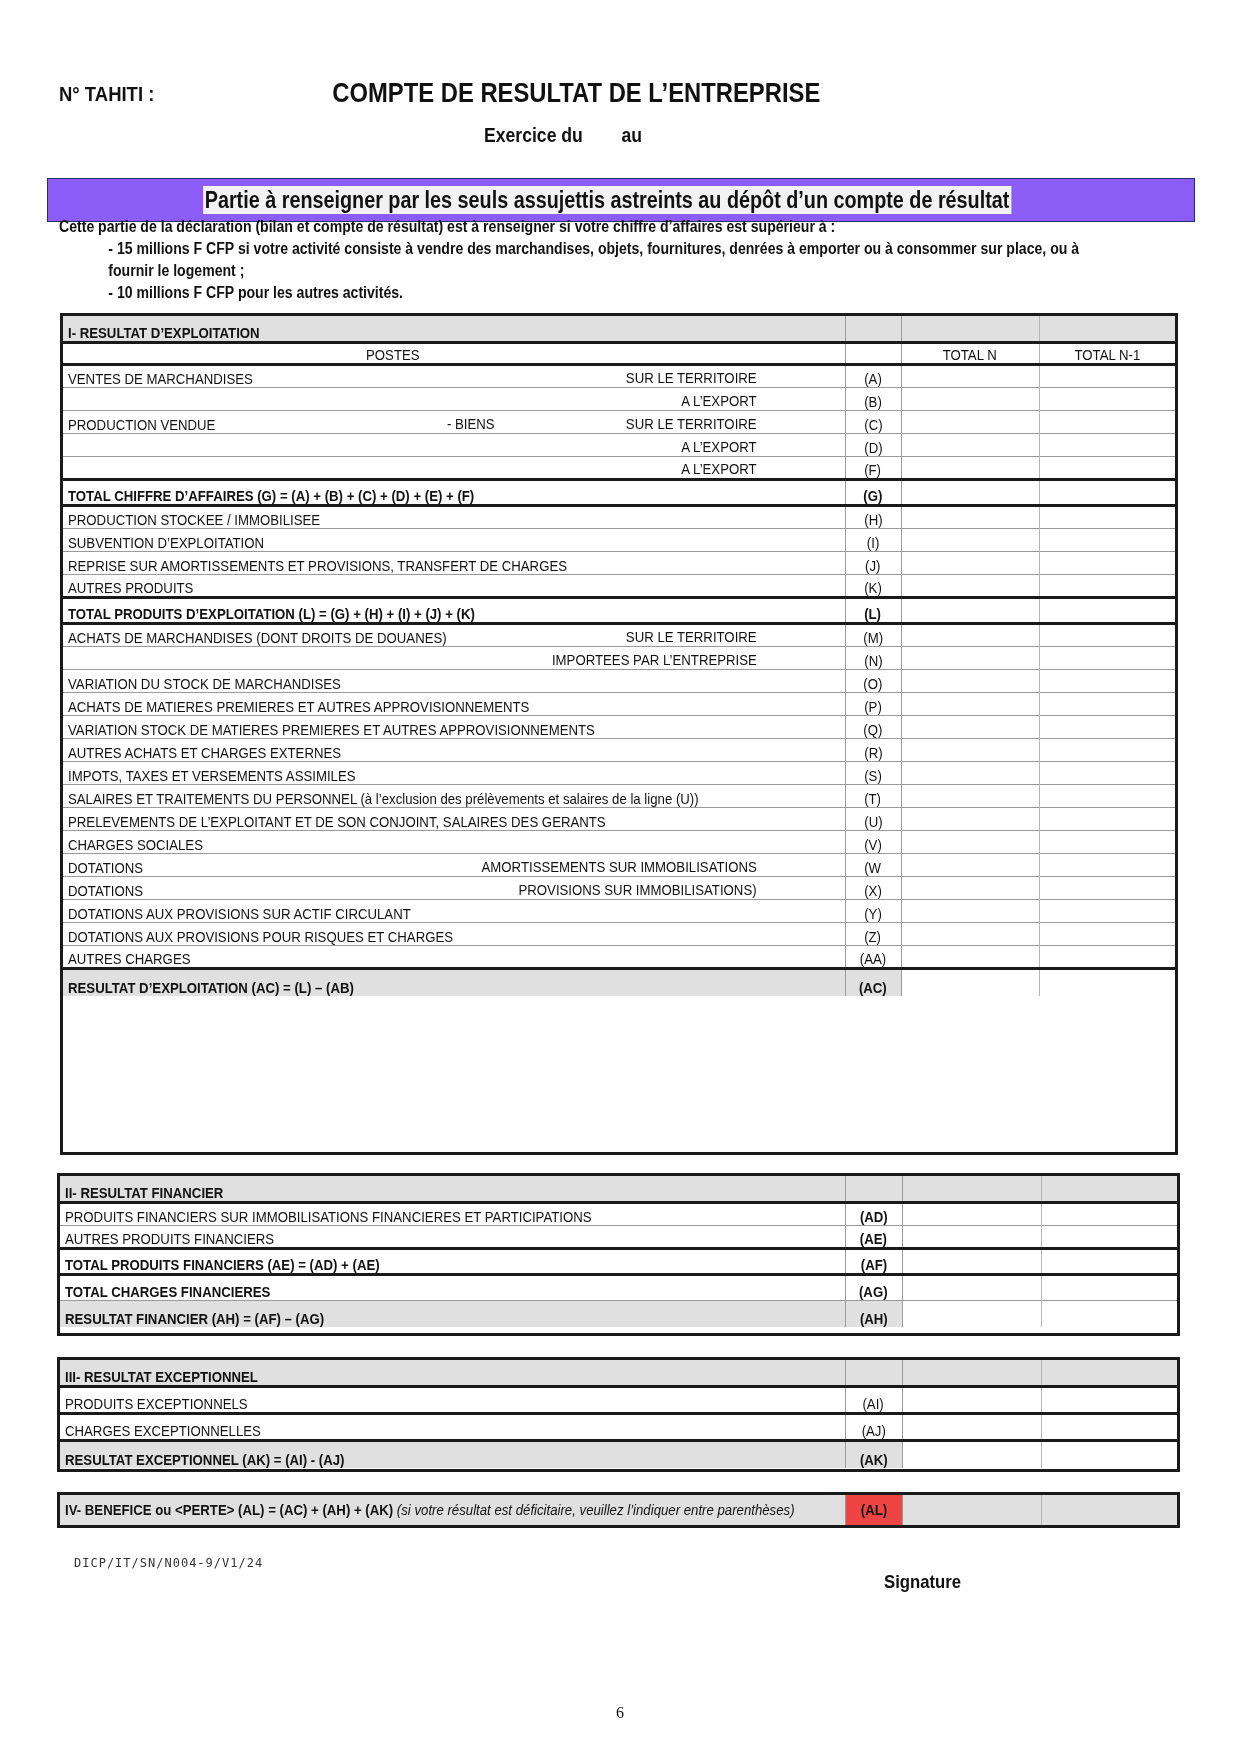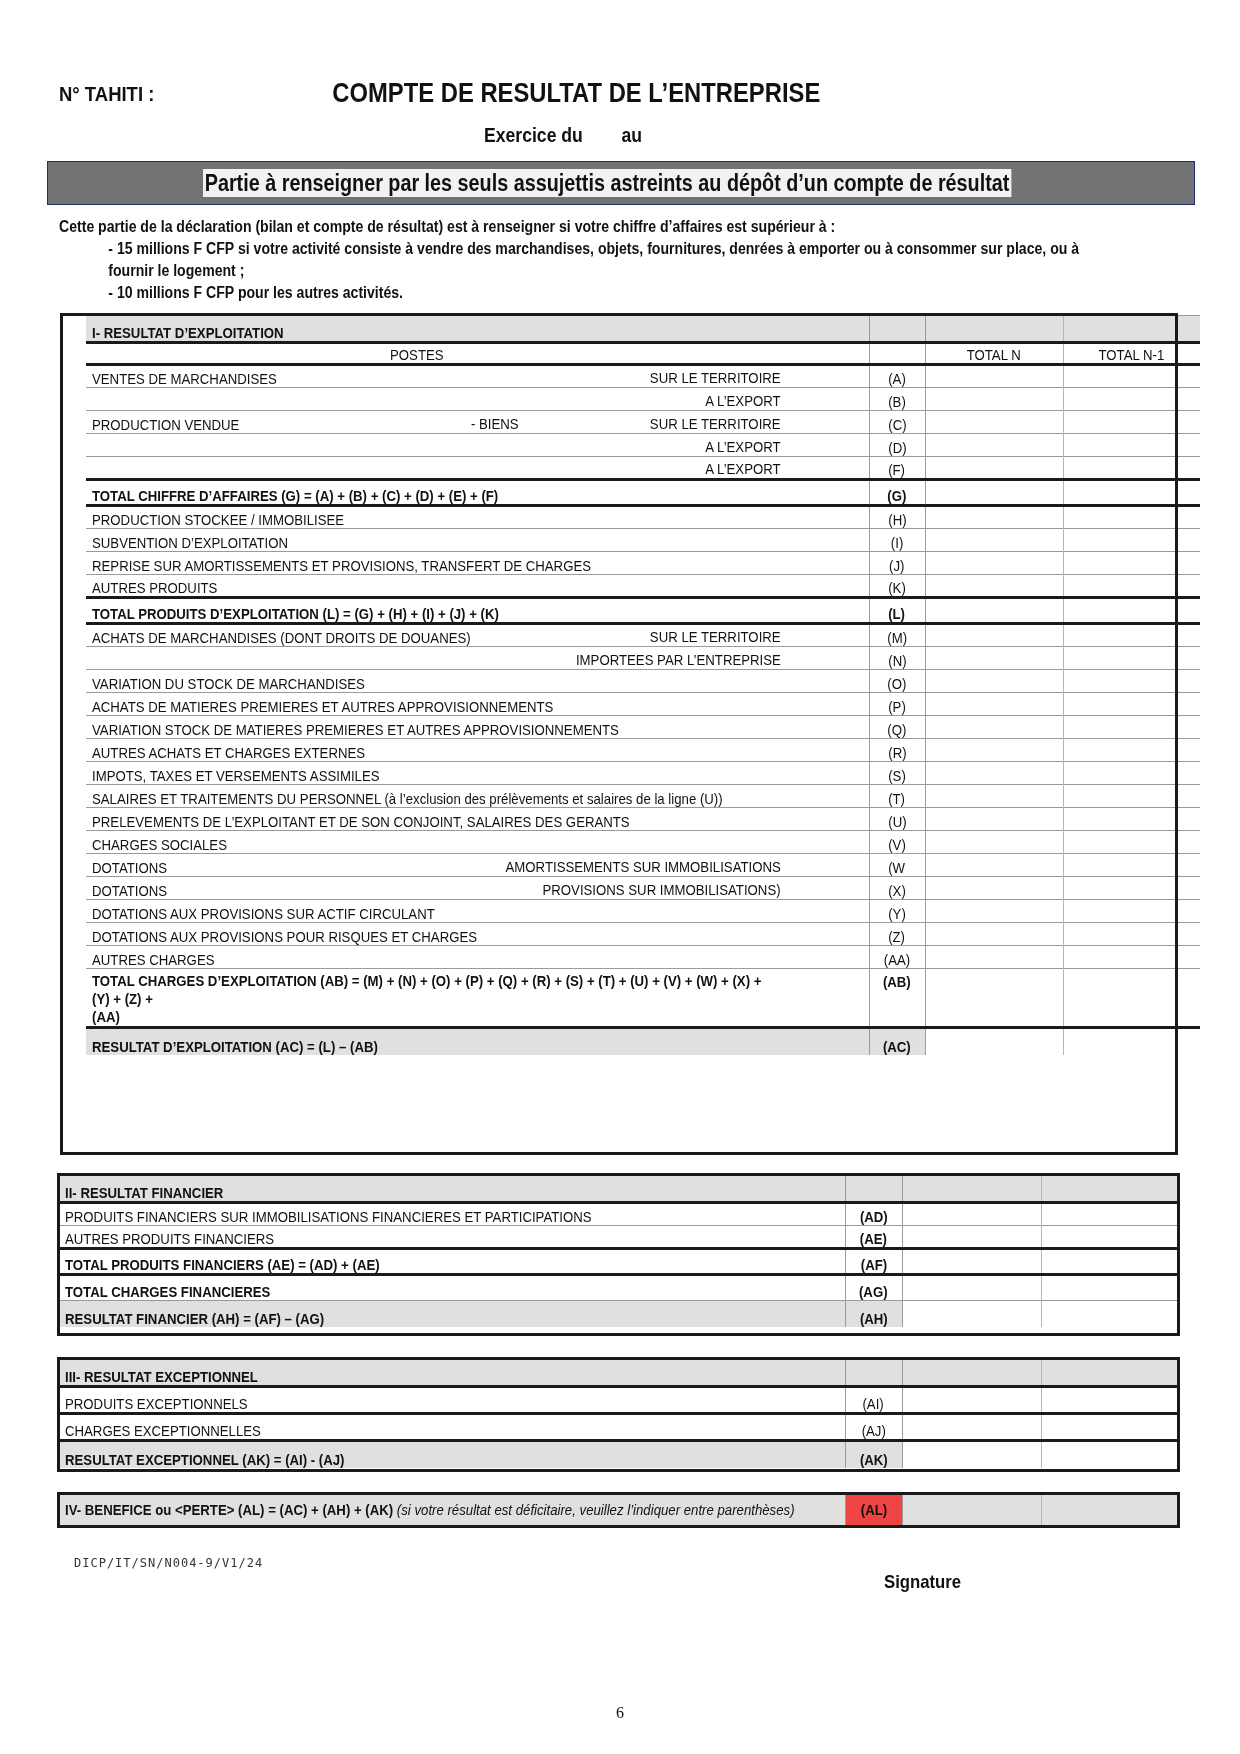--- a/index.html
+++ b/index.html
@@ -2,21 +2,21 @@
 <html><head>
 <meta charset="utf-8">
 <style>
   html, body { margin: 0; padding: 0; background: #ffffff; }
   body { width: 1240px; height: 1754px; position: relative; font-family: "Liberation Sans", sans-serif; color: #111; overflow: hidden; }
   .abs { position: absolute; }
   .tahiti { left: 59px; top: 82px; font-size: 21px; font-weight: bold; transform: scaleX(0.88); transform-origin: left; }
   .title { left: 0; width: 1360px; top: 77px; text-align: center; font-size: 28px; font-weight: bold; transform: scaleX(0.85); transform-origin: left; }
   .exercice { left: 484px; top: 124px; font-size: 20px; font-weight: bold; transform: scaleX(0.88); transform-origin: left; }
   .exercice .au { margin-left: 44px; }
-  .banner { left: 47px; top: 161px; width: 1148px; height: 44px; background: #737373; border: 1px solid #1f2f6e; box-sizing: border-box; }
+  .banner { left: 47px; top: 178px; width: 1148px; height: 44px; background: #8b5cf6; border: 1px solid #1f2f6e; box-sizing: border-box; }
   .banner-text { position: absolute; left: 155px; top: 7px; background: #f2f2f2; font-size: 23px; font-weight: bold; padding: 0 2px; line-height: 28px; white-space: nowrap; transform: scaleX(0.86); transform-origin: left; }
   .intro { left: 59px; top: 216px; width: 1250px; font-size: 16px; font-weight: bold; line-height: 22px; transform: scaleX(0.88); transform-origin: left; }
   .intro .ind { padding-left: 56px; }
 
   table.sec { position: absolute; border-collapse: collapse; table-layout: fixed; font-size: 15px; }
   table.sec td { border-top: 1px solid #9a9a9a; padding: 0 6px; white-space: nowrap; overflow: visible; vertical-align: bottom; }
   table.sec td.c-label { border-right: 1px solid #9a9a9a; }
   table.sec td.c-ref { border-right: 1px solid #9a9a9a; text-align: center; }
   table.sec td.c-n { border-right: 1px solid #b5b5b5; }
   table.sec .lbl { display: inline-block; transform: scaleX(0.88); transform-origin: left; }
@@ -44,21 +44,21 @@
   <span class="banner-text">Partie à renseigner par les seuls assujettis astreints au dépôt d’un compte de résultat</span>
 </div>
 
 <div class="abs intro">
   <div>Cette partie de la déclaration (bilan et compte de résultat) est à renseigner si votre chiffre d’affaires est supérieur à :</div>
   <div class="ind">- 15 millions F CFP si votre activité consiste à vendre des marchandises, objets, fournitures, denrées à emporter ou à consommer sur place, ou à</div>
   <div class="ind" style="padding-left:56px"><span>fournir le logement ;</span></div>
   <div class="ind">- 10 millions F CFP pour les autres activités.</div>
 </div>
 
-<table class="sec" id="t1" style="left:62px; top:315px; width:1114px;margin-left:24px;">
+<table class="sec" id="t1" style="left:62px; top:315px; width:1114px;">
   <colgroup>
       <col style="width:783px">
       <col style="width:56px">
       <col style="width:138px">
       <col style="width:137px">
     </colgroup>
   <tbody id="t1body">
     <tr class="head" style="height:27px;">
       <td class="c-label"><span class="lbl">I- RESULTAT D’EXPLOITATION</span></td>
       <td class="c-ref"></td>
@@ -217,26 +217,20 @@
       </tr>
       <tr style="height: 23px; text-decoration: underline;">
         <td class="c-label"><span class="lbl">DOTATIONS AUX PROVISIONS POUR RISQUES ET CHARGES</span></td>
         <td class="c-ref"><span class="ref">(Z)</span></td>
         <td class="c-n"></td>
         <td></td>
       </tr>
       <tr style="height: 23px;">
         <td class="c-label"><span class="lbl">AUTRES CHARGES</span></td>
         <td class="c-ref"><span class="ref">(AA)</span></td>
-        <td class="c-n"></td>
-        <td></td>
-      </tr>
-      <tr class="bold" style="height: 42px;">
-        <td class="c-label" style="white-space: normal; vertical-align: top; line-height: 18px; padding-top: 3px;"><span class="lbl">TOTAL CHARGES D’EXPLOITATION (AB) =  (M) + (N) + (O) + (P) + (Q) + (R) + (S) + (T) + (U) + (V) + (W) + (X) + (Y) + (Z) +</span><br><span class="lbl">(AA)</span></td>
-        <td class="c-ref" style="vertical-align: top; padding-top: 4px;"><span class="ref">(AB)</span></td>
         <td class="c-n"></td>
         <td></td>
       </tr>
       <tr class="bold thick grey" style="height: 27px;">
         <td class="c-label"><span class="lbl">RESULTAT D’EXPLOITATION (AC) = (L) – (AB)</span></td>
         <td class="c-ref"><span class="ref">(AC)</span></td>
         <td class="c-n"></td>
         <td></td>
       </tr>
     </tbody>

